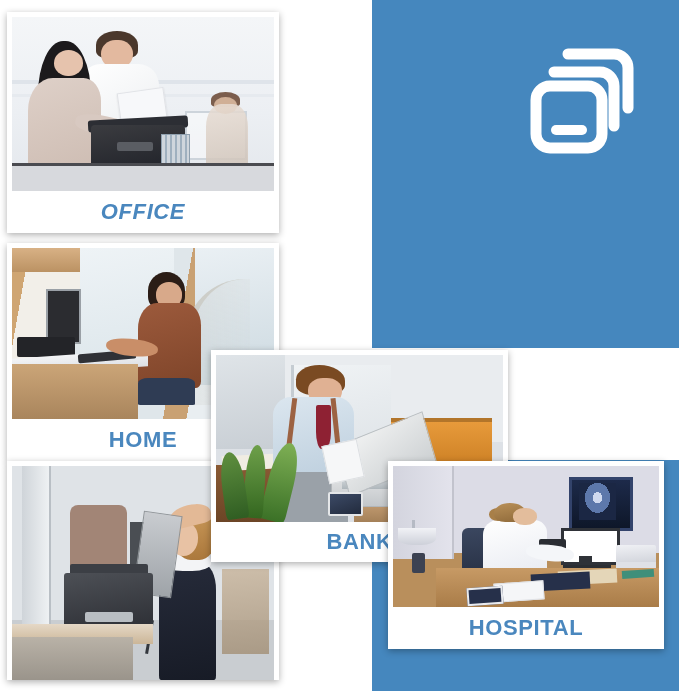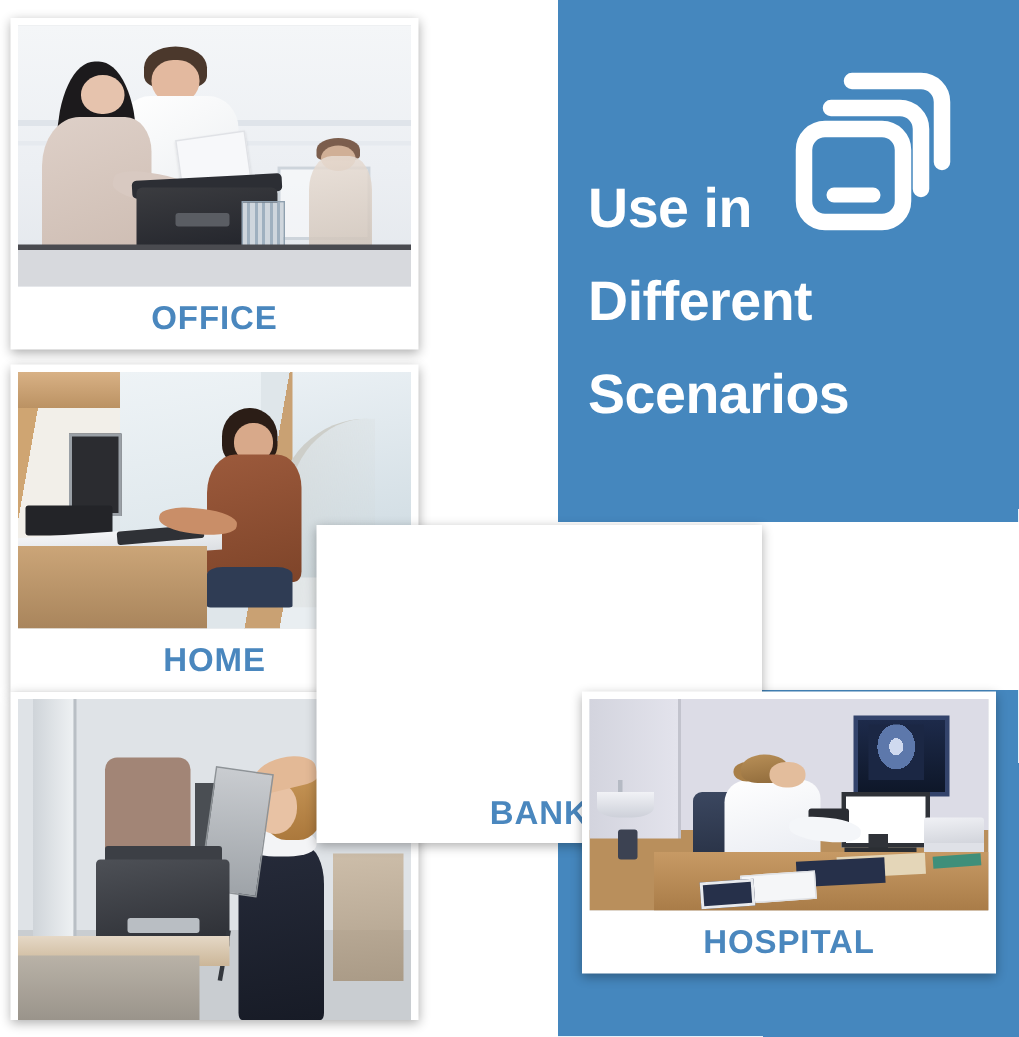--- a/index.html
+++ b/index.html
@@ -77,24 +77,24 @@
   #card-bank     { left: 211px; top: 350px; width: 297px; height: 212px; }
   #card-hospital { left: 388px; top: 461px; width: 276px; height: 188px; }
 
   #card-office   .caption,
   #card-home     .caption,
   #card-school   .caption { font-size: 22px; height: 42px; line-height: 42px; }
   #card-bank     .caption { font-size: 22px; height: 40px; line-height: 40px; }
   #card-hospital .caption { font-size: 22px; height: 42px; line-height: 42px; }
 
   
-  #card-office   { z-index: 5; }
+  #card-office   { z-index: 5; font-style: italic; }
   #card-home     { z-index: 5; }
   #card-school   { z-index: 5; }
-  #card-bank     { z-index: 9; align-items: center; }
+  #card-bank     { z-index: 9; }
   #card-hospital { z-index: 9; }
 
   
   .ph { position: absolute; }
 
   
   .office-bg {
     inset: 0;
     background:
       linear-gradient(180deg,#f4f6f8 0%,#eceff3 55%,#e3e7ec 100%);
@@ -558,25 +558,20 @@
 
   <div id="stack-icon">
     <svg viewBox="0 0 126 132" width="126" height="132" aria-hidden="true">
       <path d="M44 30 h46 a14 14 0 0 1 14 14 v40" fill="none" stroke="#ffffff" stroke-width="11" stroke-linecap="round" stroke-linejoin="round"></path>
       <path d="M30 48 h46 a14 14 0 0 1 14 14 v40" fill="none" stroke="#ffffff" stroke-width="11" stroke-linecap="round" stroke-linejoin="round"></path>
       <rect x="12" y="62" width="66" height="62" rx="14" ry="14" fill="none" stroke="#ffffff" stroke-width="11"></rect>
       <rect x="27" y="101" width="36" height="10" rx="5" ry="5" fill="#ffffff"></rect>
     </svg>
   </div>
 
-  <div id="headline">
-    <span class="line">Use in</span>
-    <span class="line">Different</span>
-    <span class="line">Scenarios</span>
-  </div>
 
   <div id="card-office" class="card">
     <div class="photo">
       <div class="ph office-bg"></div>
       <div class="ph office-wall-line"></div>
       <div class="ph office-wall-line2"></div>
       <div class="ph office-shelf"></div>
       <div class="ph office-bg-hair"></div>
       <div class="ph office-bg-head"></div>
       <div class="ph office-bg-person"></div>

